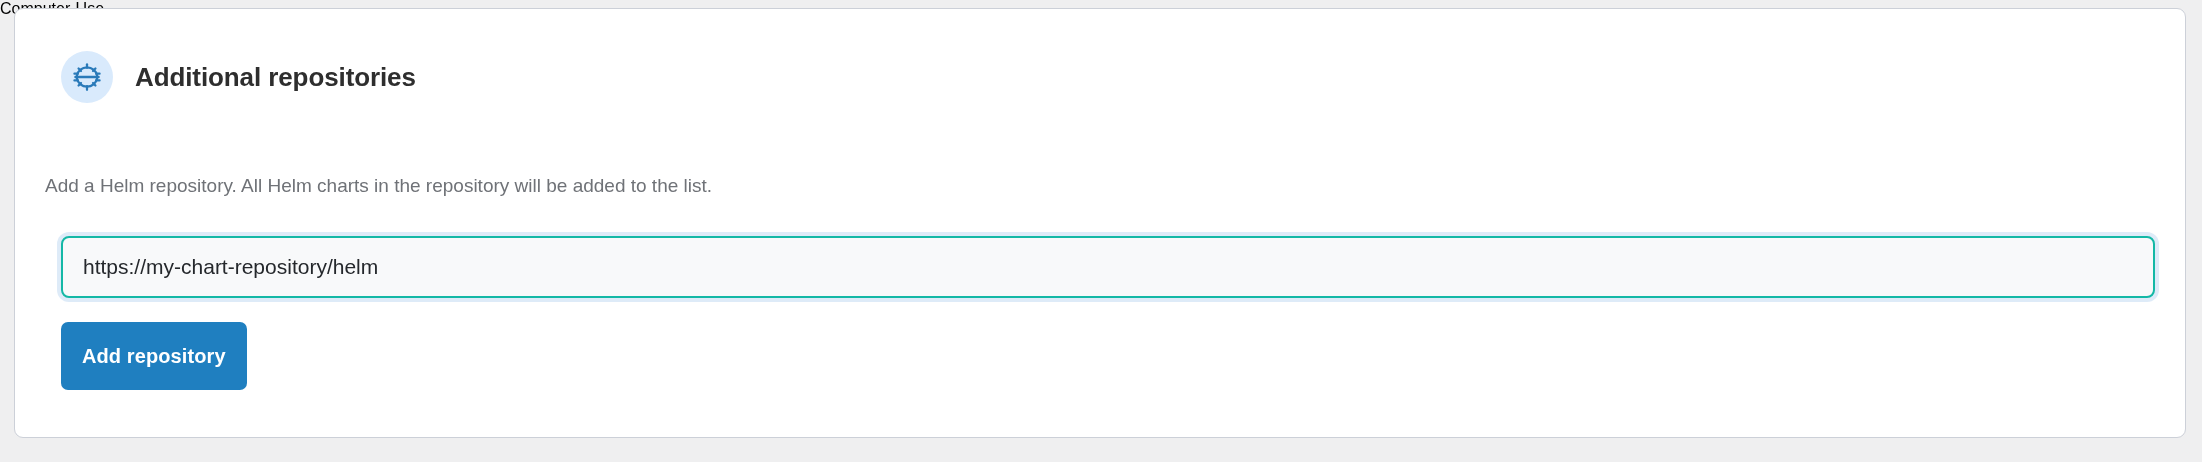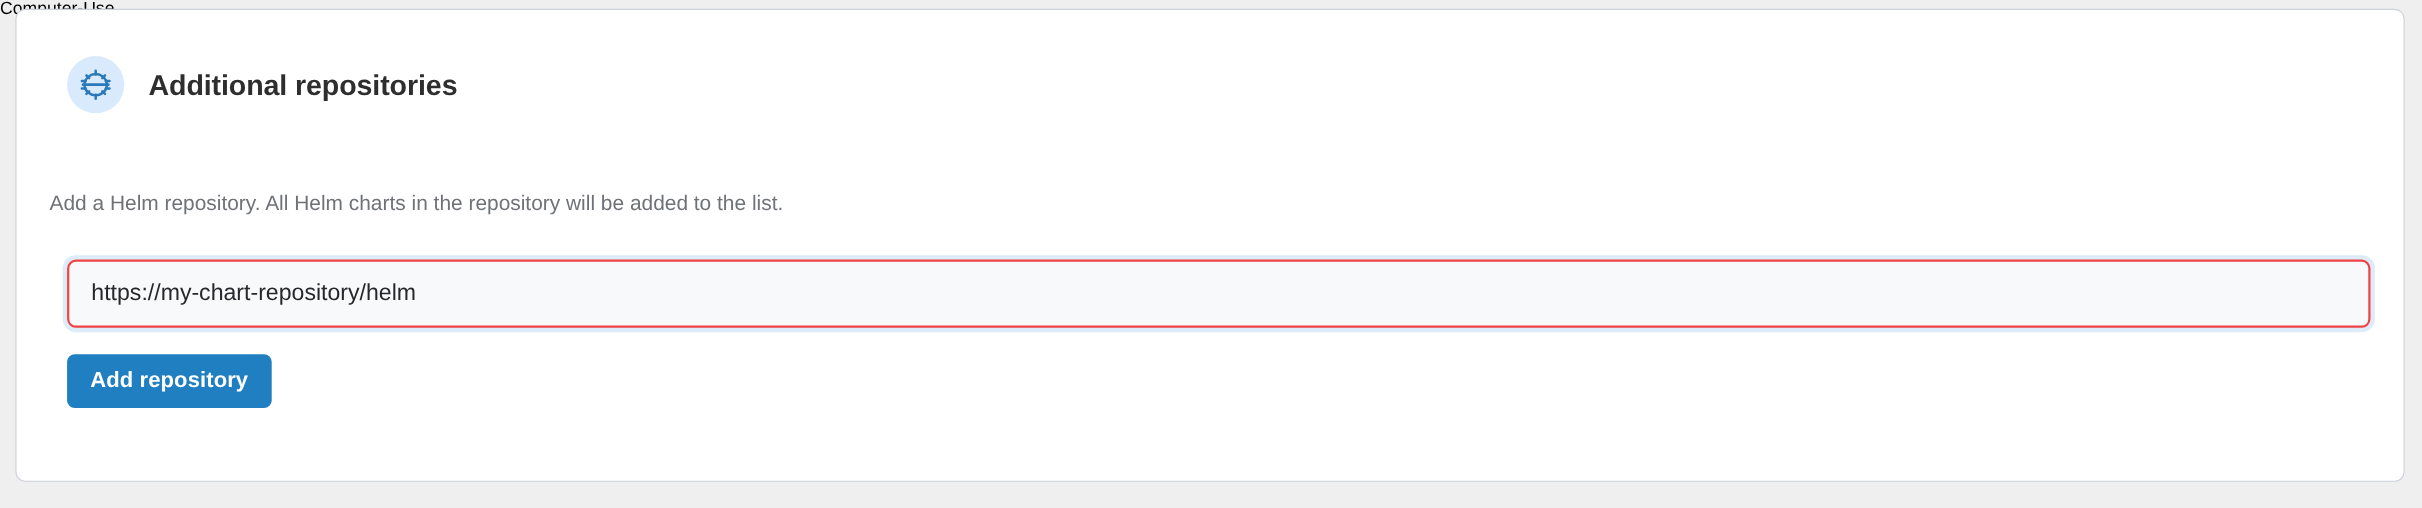--- a/index.html
+++ b/index.html
@@ -72,38 +72,38 @@
     position: absolute;
     left: 46px;
     top: 227px;
     width: 2094px;
     height: 62px;
   }
   .repo-input {
     width: 100%;
     height: 100%;
     background: #f8f9fa;
-    border: 2px solid #ef4444;
+    border: 2px solid #14b8a6;
     border-radius: 8px;
     box-shadow: 0 0 0 4px rgba(104,165,222,0.22);
     font-family: "Liberation Sans", sans-serif;
     font-size: 21px;
     color: #25282c;
     padding: 0 20px;
     outline: none;
     caret-color: #25282c;
   }
   .repo-input::placeholder { color: #9aa0a6; }
 
   
   .add-btn {
     position: absolute;
     left: 46px;
     top: 313px;
-    height: 49px;
+    height: 68px;
     padding: 0 21px;
     background: #1f7fc0;
     border: none;
     border-radius: 7px;
     color: #ffffff;
     font-family: "Liberation Sans", sans-serif;
     font-size: 20px;
     font-weight: bold;
     cursor: pointer;
     letter-spacing: 0.1px;

